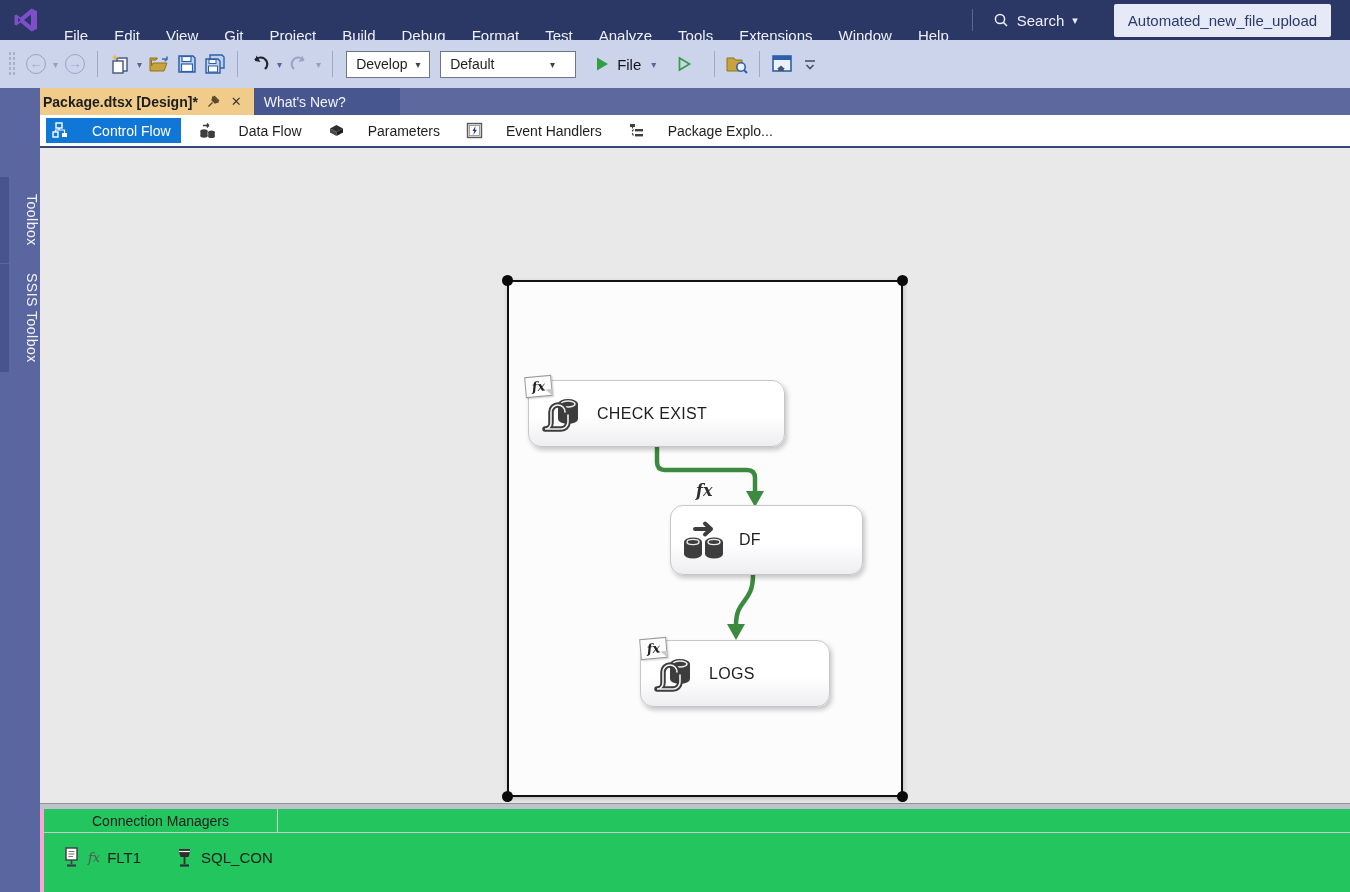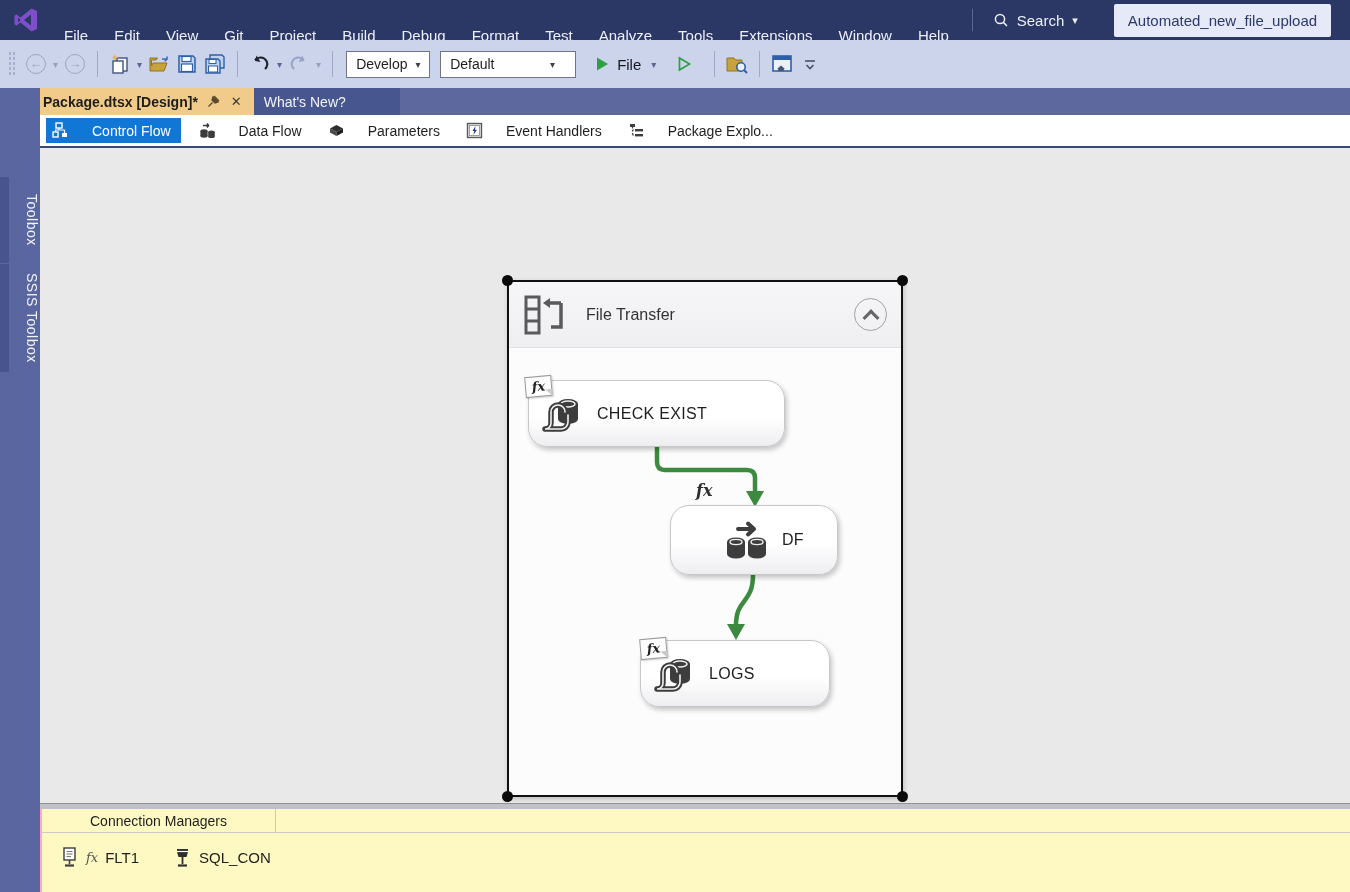--- a/index.html
+++ b/index.html
@@ -72,39 +72,39 @@
     display:flex; align-items:center; }
   .seq-icon { width:44px; height:42px; margin:0 22px 0 11px; }
   .seq-title { font-size:16px; color:#333; }
   .collapse-btn { margin-left:auto; margin-right:14px; width:33px; height:33px; border:1.5px solid #A2A2A2;
     border-radius:50%; background:transparent; display:flex; align-items:center; justify-content:center; }
   .chevron-up { width:12px; height:12px; border-left:3px solid #666; border-top:3px solid #666;
     transform:rotate(45deg) translate(2px,2px); }
   .handle { position:absolute; width:11px; height:11px; background:#0A0A0A; border-radius:50%; }
 
   .task { position:absolute; background:linear-gradient(#FFFFFF 55%, #EEEEF1);
-    border:1px solid #C6C6CB; border-radius:19px; box-shadow:2px 3px 5px rgba(0,0,0,0.22);
+    border:1px solid #C6C6CB; border-radius:13px; box-shadow:2px 3px 5px rgba(0,0,0,0.22);
     display:flex; align-items:center; }
   .task-label { font-size:16px; color:#1E1E1E; letter-spacing:0.3px; }
   .task-icon { width:44px; height:44px; margin:0 14px 0 10px; flex:0 0 auto; }
 
   .fx-badge { position:absolute; width:27px; height:21px; background:#FDFDFD; border:1px solid #9A9A9A;
     transform:rotate(-5deg); font-family:"DejaVu Serif", serif; font-style:italic; font-weight:bold;
     font-size:13px; color:#222; text-align:center; line-height:19px;
     box-shadow:1px 1px 2px rgba(0,0,0,0.2); }
   .fx-badge::after { content:""; position:absolute; right:-1px; bottom:-1px; border-style:solid;
     border-width:0 7px 7px 0; border-color:transparent #C9C9C9 transparent transparent; }
   .fx-plain { position:absolute; font-family:"DejaVu Serif", serif; font-style:italic; font-weight:bold;
     font-size:16px; color:#2E2E2E; }
 
   .arrows-svg { position:absolute; left:0; top:0; width:1310px; height:655px; pointer-events:none; }
 
   
   .splitter { position:absolute; left:40px; top:803px; width:1310px; height:6px; background:#BFC2C8; border-top:1px solid #8F9297; }
-  .bottom-pane { position:absolute; left:40px; top:809px; width:1310px; height:83px; background:#fef9c3; border-left:2px solid #f9a8d4; }
+  .bottom-pane { position:absolute; left:40px; top:809px; width:1310px; height:83px; background:#22c55e; border-left:4px solid #f9a8d4; }
   .cm-header { height:24px; border-bottom:1px solid #C9C9C9; }
   .cm-tab { width:234px; height:24px; border-right:1px solid #C9C9C9; display:flex; align-items:center;
     justify-content:center; font-size:14px; color:#1E1E1E; }
   .cm-row { display:flex; align-items:center; gap:8px; padding:14px 0 0 18px; font-size:15px; color:#1E1E1E; }
   .cm-item { display:flex; align-items:center; gap:7px; margin-right:26px; }
   .cm-fx { font-family:"DejaVu Serif", serif; font-style:italic; font-size:13px; color:#555; }
 </style>
 </head>
 <body>
 
@@ -304,33 +304,20 @@
   </div>
 
   <div class="side-strip">
     <div class="side-tab side-tab-1">Toolbox</div>
     <div class="side-tab side-tab-2">SSIS Toolbox</div>
   </div>
 
   <div class="canvas">
 
     <div class="seq-container">
-      <div class="seq-header">
-        <svg class="seq-icon" viewBox="0 0 44 42">
-          <rect x="6" y="3" width="13" height="36" fill="none" stroke="#5A5A5A" stroke-width="3"></rect>
-          <line x1="6" y1="15" x2="19" y2="15" stroke="#5A5A5A" stroke-width="3"></line>
-          <line x1="6" y1="27" x2="19" y2="27" stroke="#5A5A5A" stroke-width="3"></line>
-          <path d="M41 9 L28 9 M41 9 L41 33 L31 33" fill="none" stroke="#5A5A5A" stroke-width="3.5"></path>
-          <path d="M30 4 L23 9 L30 14 Z" fill="#5A5A5A"></path>
-        </svg>
-        <span class="seq-title">File Transfer</span>
-        <div class="collapse-btn">
-          <div class="chevron-up"></div>
-        </div>
-      </div>
       <div class="handle" style="left:-7px; top:-7px;"></div>
       <div class="handle" style="right:-7px; top:-7px;"></div>
       <div class="handle" style="left:-7px; bottom:-7px;"></div>
       <div class="handle" style="right:-7px; bottom:-7px;"></div>
     </div>
 
     <svg class="arrows-svg" viewBox="0 0 1310 655">
       <path d="M617 299 L617 314 Q617 322 625 322 L707 322 Q715 322 715 330 L715 344" fill="none" stroke="#3C8A3F" stroke-width="4.5"></path>
       <polygon points="706,343 724,343 715,359" fill="#3C8A3F"></polygon>
       <path d="M713 427 C713 456 696 450 696 477" fill="none" stroke="#3C8A3F" stroke-width="4.5"></path>
@@ -343,21 +330,21 @@
         <rect x="19" y="12" width="20" height="15" fill="#3D3D3D"></rect>
         <ellipse cx="29" cy="27" rx="10" ry="5" fill="#3D3D3D"></ellipse>
         <ellipse cx="29" cy="12" rx="7" ry="3" fill="none" stroke="#EDEDED" stroke-width="1.6"></ellipse>
         <path d="M26 20 a7 7 0 0 0 -14 0 v11 a6 6 0 0 1 -6 6 h16 a7 7 0 0 0 7 -7 v-7" fill="none" stroke="#3D3D3D" stroke-width="5.5" stroke-linecap="round" stroke-linejoin="round"></path>
         <path d="M26 20 a7 7 0 0 0 -14 0 v11 a6 6 0 0 1 -6 6 h16 a7 7 0 0 0 7 -7 v-7" fill="none" stroke="#F4F4F4" stroke-width="1.6" stroke-linecap="round"></path>
       </svg>
       <span class="task-label">CHECK EXIST</span>
     </div>
     <div class="fx-badge" style="left:485px; top:228px;">fx</div>
 
-    <div class="task" style="left:630px; top:357px; width:168px; height:70px;padding-left:43px;">
+    <div class="task" style="left:630px; top:357px; width:193px; height:70px;">
       <svg class="task-icon" viewBox="0 0 44 44">
         <path d="M14 11 L30 11 M30 11 L24 5.5 M30 11 L24 16.5" fill="none" stroke="#3D3D3D" stroke-width="4" stroke-linecap="round" stroke-linejoin="round"></path>
         <ellipse cx="12" cy="24" rx="9" ry="4.5" fill="#3D3D3D"></ellipse>
         <rect x="3" y="24" width="18" height="12" fill="#3D3D3D"></rect>
         <ellipse cx="12" cy="36" rx="9" ry="4.5" fill="#3D3D3D"></ellipse>
         <ellipse cx="33" cy="24" rx="9" ry="4.5" fill="#3D3D3D"></ellipse>
         <rect x="24" y="24" width="18" height="12" fill="#3D3D3D"></rect>
         <ellipse cx="33" cy="36" rx="9" ry="4.5" fill="#3D3D3D"></ellipse>
         <ellipse cx="12" cy="24" rx="6" ry="2.6" fill="none" stroke="#EDEDED" stroke-width="1.4"></ellipse>
         <ellipse cx="33" cy="24" rx="6" ry="2.6" fill="none" stroke="#EDEDED" stroke-width="1.4"></ellipse>

